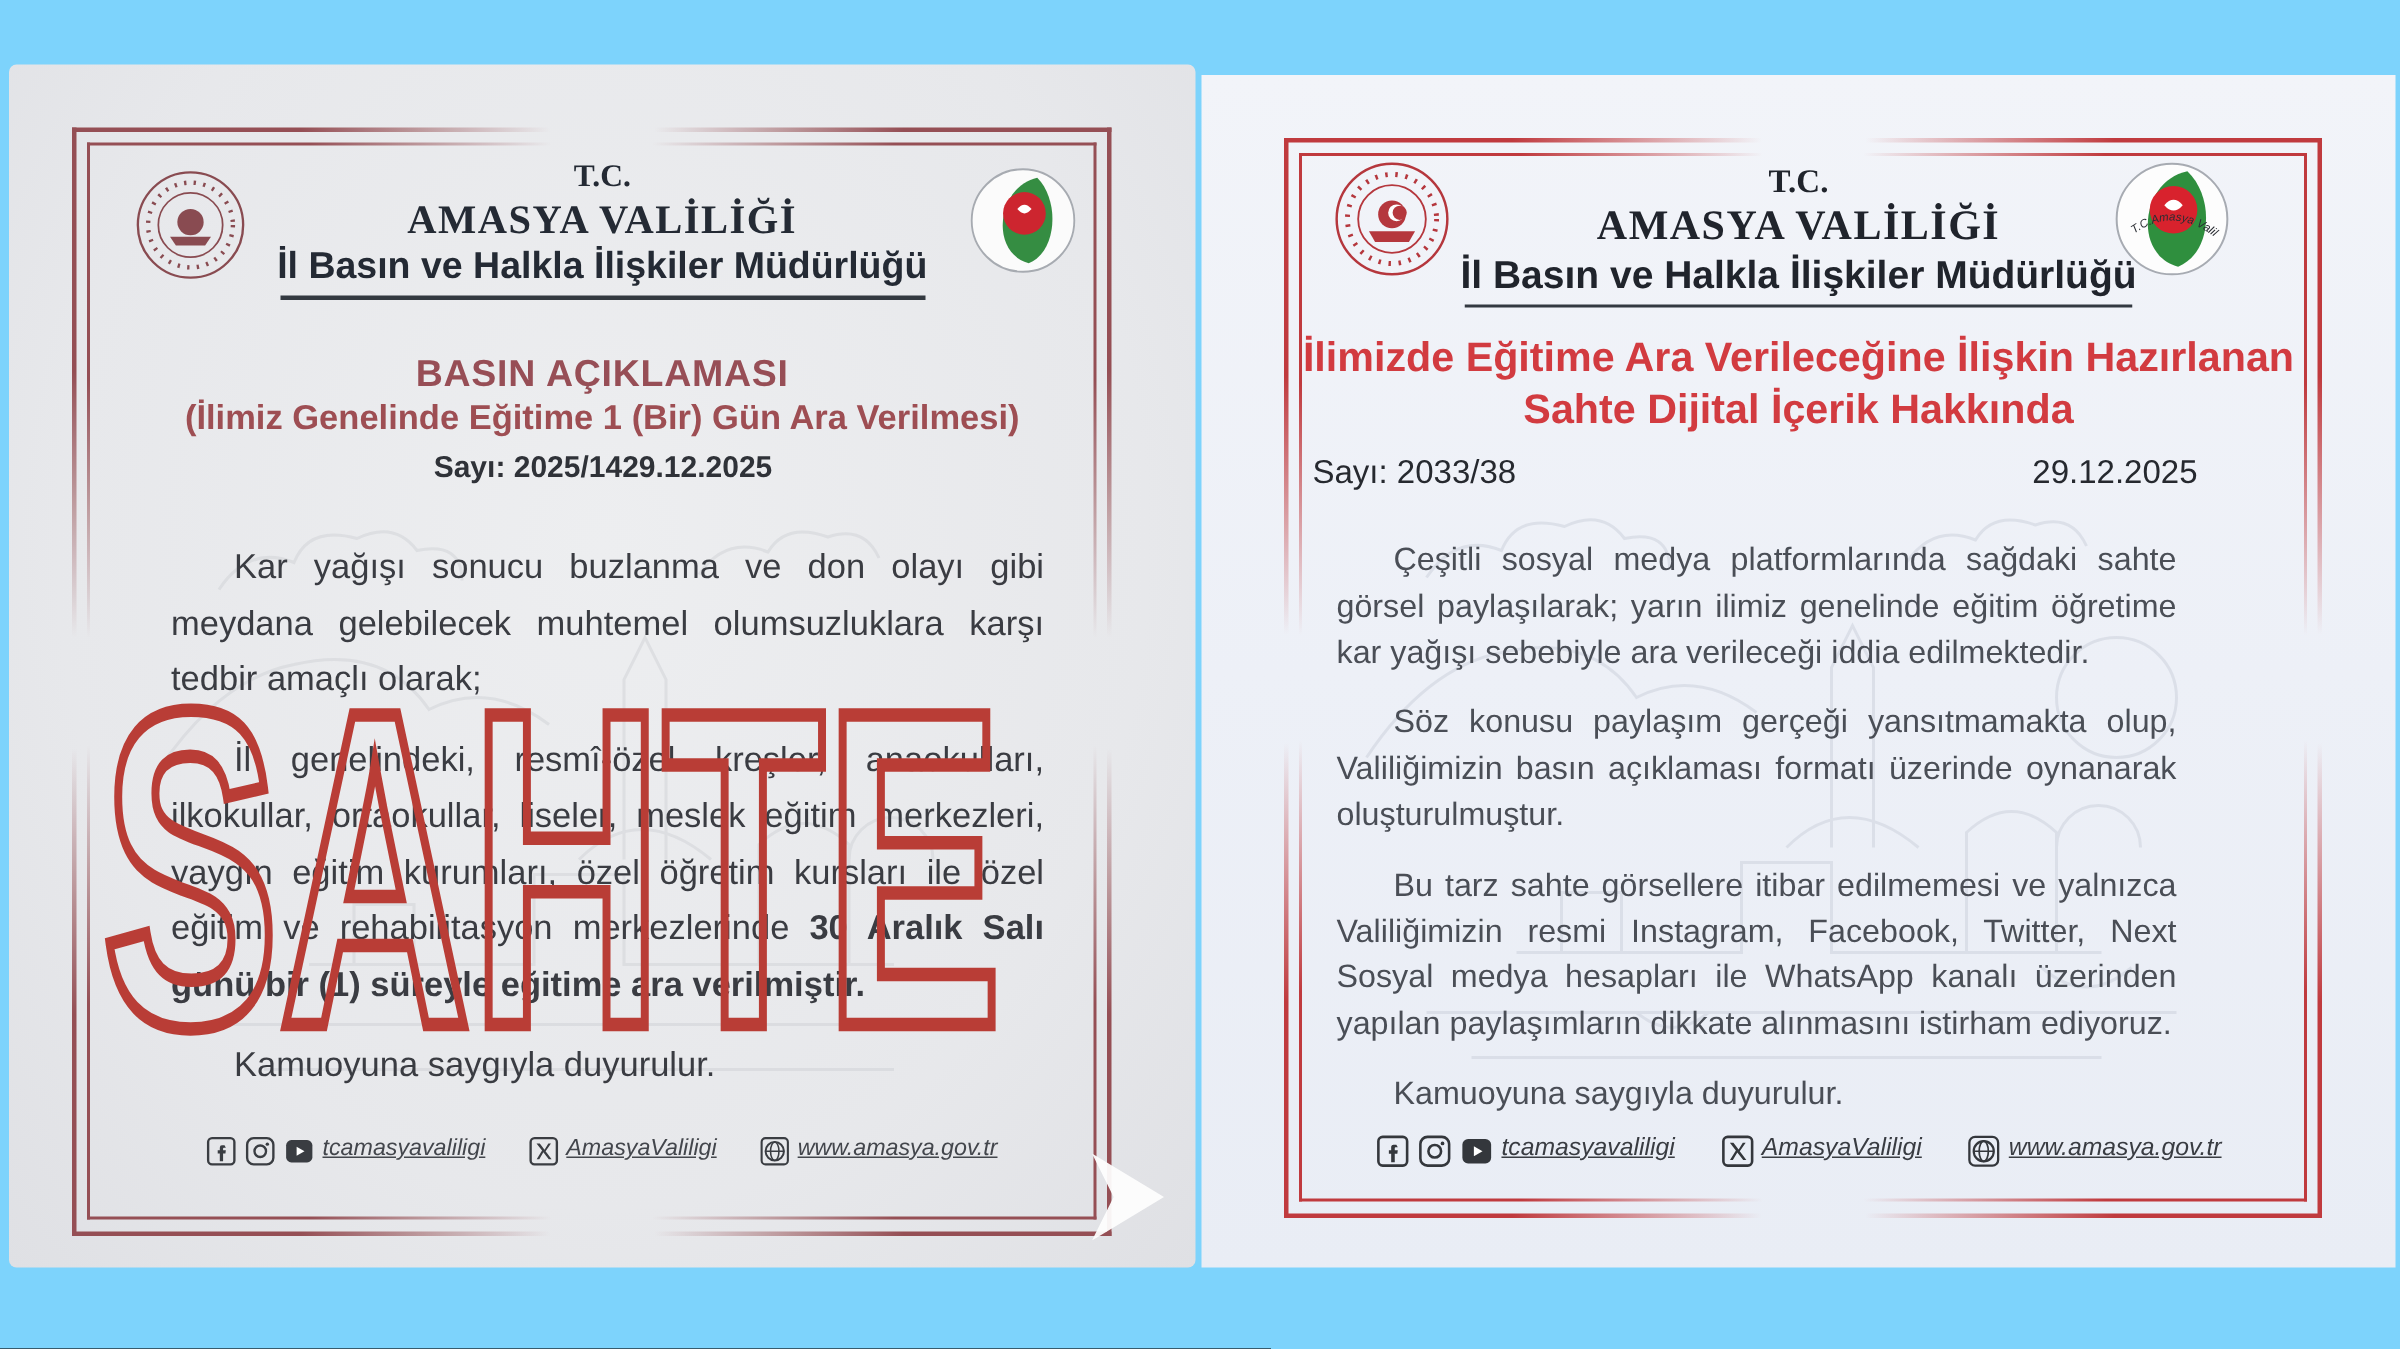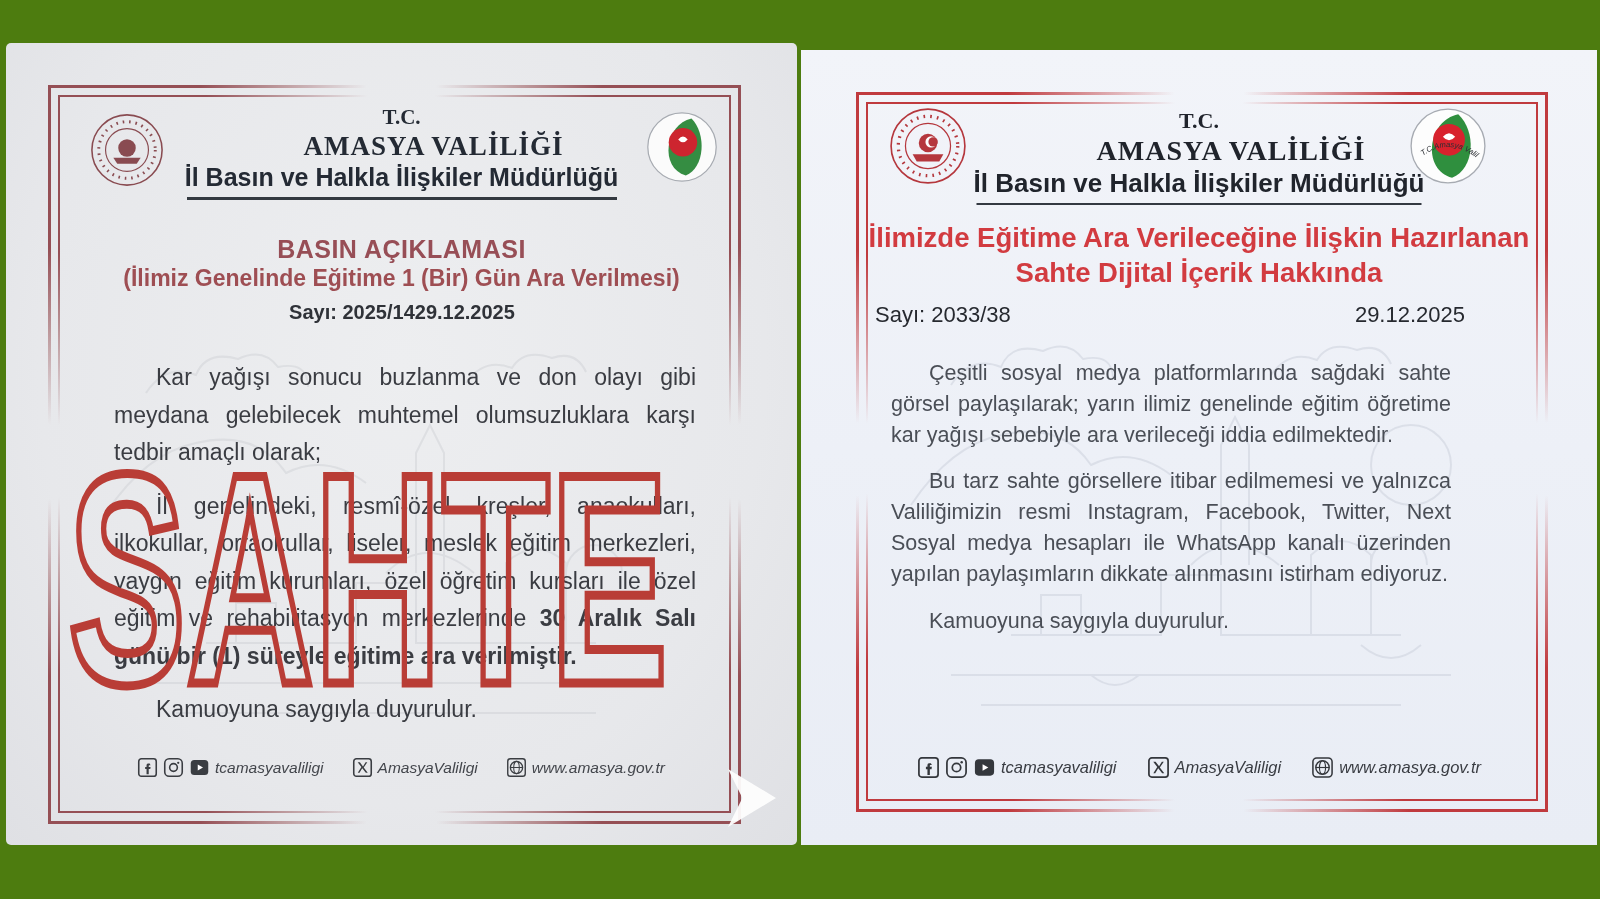--- a/index.html
+++ b/index.html
@@ -1,16 +1,16 @@
 <!DOCTYPE html>
 <html><head>
 <meta charset="utf-8">
 <style>
   html,body{margin:0;padding:0;background:#000;}
-  .stage{position:relative;width:1600px;height:899px;background:#4d7c0f;overflow:hidden;
+  .stage{position:relative;width:1600px;height:899px;background:#7dd3fc;overflow:hidden;
          font-family:"Liberation Sans",sans-serif;}
 
   .doc{position:absolute;overflow:hidden;}
   .doc-left{left:6px;top:43px;width:791px;height:802px;border-radius:5px;
     background:radial-gradient(ellipse at 50% 40%, #edeef0 0%, #e7e8eb 65%, #dfe0e4 100%);
     filter:blur(0.35px) saturate(0.92);}
   .doc-right{left:801px;top:50px;width:796px;height:795px;
     background:linear-gradient(180deg,#f2f4f9 0%, #edf0f7 50%, #e9edf5 100%);}
 
   
@@ -20,40 +20,40 @@
   .fr2-h{height:2px;}
   .fr2-v{width:2px;}
   .lred .fr-h,.lred .fr2-h{background:linear-gradient(90deg,#9a4e54 0%,#9a4e54 22%,rgba(154,78,84,0) 46%,rgba(154,78,84,0) 56%,#9a4e54 80%,#9a4e54 100%);}
   .lred .fr-v,.lred .fr2-v{background:linear-gradient(180deg,#9a4e54 0%,#9a4e54 22%,rgba(154,78,84,0) 46%,rgba(154,78,84,0) 56%,#9a4e54 80%,#9a4e54 100%);}
   .rred .fr-h,.rred .fr2-h{background:linear-gradient(90deg,#c03a3e 0%,#c03a3e 22%,rgba(192,58,62,0) 46%,rgba(192,58,62,0) 56%,#c03a3e 80%,#c03a3e 100%);}
   .rred .fr-v,.rred .fr2-v{background:linear-gradient(180deg,#c03a3e 0%,#c03a3e 22%,rgba(192,58,62,0) 46%,rgba(192,58,62,0) 56%,#c03a3e 80%,#c03a3e 100%);}
 
   .hdr-tc{position:absolute;width:100%;text-align:center;
     font-family:"Liberation Serif",serif;font-weight:bold;color:#232a35;}
   .hdr-org{position:absolute;width:100%;text-align:center;letter-spacing:1px;
-    font-family:"Liberation Serif",serif;font-weight:bold;color:#232a35;margin-left:32px;}
+    font-family:"Liberation Serif",serif;font-weight:bold;color:#232a35;}
   .hdr-dept{position:absolute;width:100%;text-align:center;
     font-family:Liberation Sans, sans-serif;font-weight:bold;color:#232a35;}
   .hdr-line{position:absolute;left:50%;transform:translateX(-50%);background:#333941;}
 
   .logo{position:absolute;}
 
   .watermark{position:absolute;pointer-events:none;}
 
   .press-title{position:absolute;width:100%;text-align:center;font-weight:bold;}
   .ref-row{position:absolute;display:flex;justify-content:space-between;}
   .bodytext p{margin:16px;text-align:justify;text-indent:42px;}
   .bodytext{position:absolute;}
 
   .stamp{position:absolute;z-index:5;}
 
   .footer{position:absolute;display:flex;align-items:center;justify-content:center;gap:10px;}
   .footer .lbl{font-style:italic;}
   .icn{display:inline-block;vertical-align:middle;}
-  .grp{display:flex;align-items:center;gap:5px;}
+  .grp{display:flex;align-items:flex-start;gap:5px;text-decoration:underline;}
 
   .next-arrow{position:absolute;z-index:6;background:#fdfdfd;
     clip-path:polygon(0 0,100% 50%,0 100%,30% 50%);opacity:.95;}
 </style>
 </head>
 <body>
 
 <div class="stage">
 
   <section class="doc doc-left lred">
@@ -217,20 +217,21 @@
     <div class="press-title" style="top:207px;font-size:27.5px;color:#d23b40;">Sahte Dijital İçerik Hakkında</div>
     <div class="press-title" style="top:172px;font-size:27.5px;color:#d23b40;">İlimizde Eğitime Ara Verileceğine İlişkin Hazırlanan</div>
 
     <div class="ref-row" style="left:74px;top:252px;width:590px;font-size:22px;font-weight:500;color:#26292f;">
       <span>Sayı: 2033/38</span>
       <span>29.12.2025</span>
     </div>
 
     <div class="bodytext" style="left:74px;top:292px;width:592px;font-size:21.5px;line-height:30.8px;color:#4a4e56;">
       <p style="text-indent:38px;">Çeşitli sosyal medya platformlarında sağdaki sahte görsel paylaşılarak; yarın ilimiz genelinde eğitim öğretime kar yağışı sebebiyle ara verileceği iddia edilmektedir.</p>
+      <p style="text-indent:38px;">Söz konusu paylaşım gerçeği yansıtmamakta olup, Valiliğimizin basın açıklaması formatı üzerinde oynanarak oluşturulmuştur.</p>
       <p style="text-indent:38px;">Bu tarz sahte görsellere itibar edilmemesi ve yalnızca Valiliğimizin resmi Instagram, Facebook, Twitter, Next Sosyal medya hesapları ile WhatsApp kanalı üzerinden yapılan paylaşımların dikkate alınmasını istirham ediyoruz.</p>
       <p style="text-indent:38px;">Kamuoyuna saygıyla duyurulur.</p>
     </div>
 
     <div class="footer" style="left:60px;top:706px;width:676px;font-size:16.5px;color:#393c42;">
       <span class="grp">
         <svg class="icn" width="23" height="23" viewBox="0 0 24 24">
           <rect x="2" y="2" width="20" height="20" rx="3" fill="none" stroke="#34373c" stroke-width="1.8"></rect>
           <path d="M14.5 7.5 h-2 q-1.6 0-1.6 1.8 v2 h-1.6 v2.4 h1.6 v6 h2.5 v-6 h1.8 l.3-2.4 h-2.1 v-1.4 q0-.6.6-.6 h1.5 z" fill="#34373c"></path>
         </svg>

